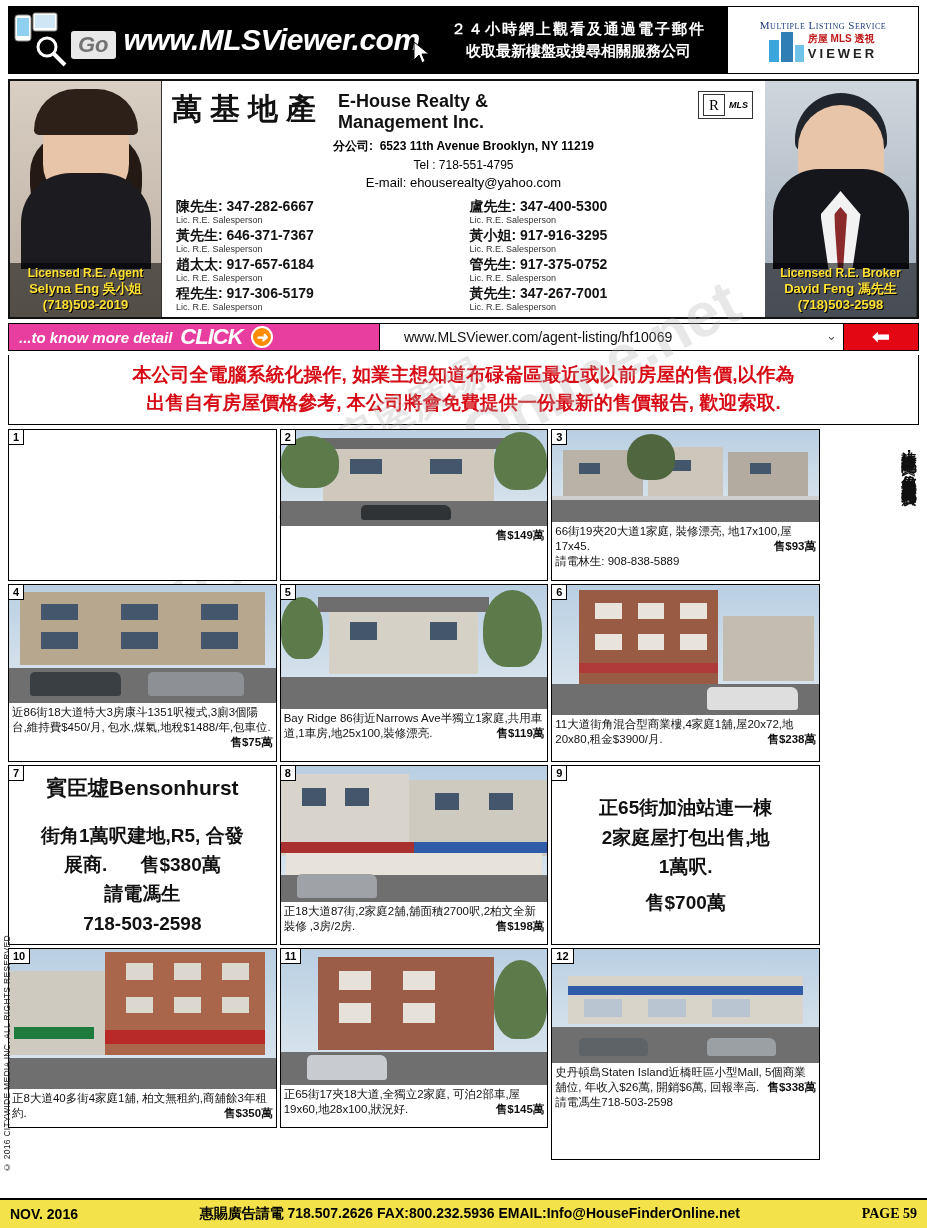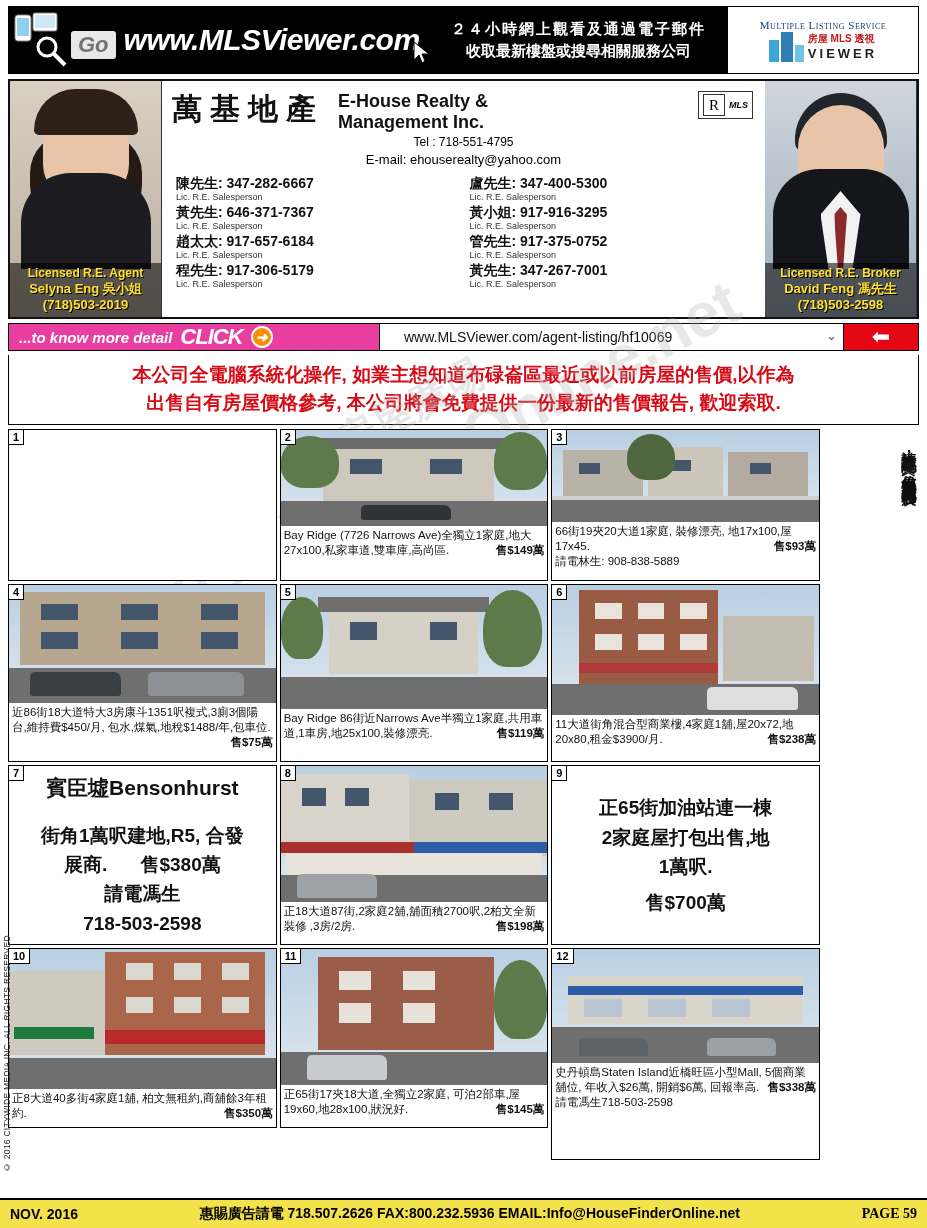--- a/index.html
+++ b/index.html
@@ -338,20 +338,24 @@
         <span class="firm-en">
           <span>E-House Realty &amp;</span><br>
           <span>Management Inc.</span>
         </span>
       </div>
       <div class="realtor-mark">
         <span class="r-box">R</span>
         <span class="mls-small">MLS</span>
       </div>
 
+      <div class="addr-line">
+        <span class="lbl">分公司:</span>
+        &nbsp;<span>6523 11th Avenue  Brooklyn, NY 11219</span>
+      </div>
       <div class="tel-line">Tel : 718-551-4795</div>
       <div class="email-line">E-mail: ehouserealty@yahoo.com</div>
 
       <div class="contacts">
         <div class="c-item">
           <div class="c-name">陳先生: 347-282-6667</div>
           <div class="c-lic">Lic. R.E. Salesperson</div>
         </div>
         <div class="c-item">
           <div class="c-name">盧先生: 347-400-5300</div>
@@ -434,21 +438,20 @@
         <div class="house" style="left:16%;top:14%;width:64%;height:62%;background:#cfc8bd;"></div>
         <div class="roof" style="left:12%;top:8%;width:72%;height:12%;background:#6a6a6a;"></div>
         <div class="win" style="left:26%;top:30%;width:12%;height:16%;"></div>
         <div class="win" style="left:56%;top:30%;width:12%;height:16%;"></div>
         <div class="tree" style="left:0;top:6%;width:22%;height:54%;"></div>
         <div class="tree" style="right:0;top:2%;width:20%;height:60%;"></div>
         <div class="ground"></div>
         <div class="car" style="left:30%;bottom:6%;width:34%;height:16%;"></div>
       </div>
       <div class="desc">
-        <span>Bay Ridge (7726 Narrows Ave)全獨立1家庭,地大27x100,私家車道,雙車庫,高尚區.</span>
         <span class="price">售$149萬</span>
       </div>
     </div>
 
     <div class="cell" style="height:152px;">
       <span class="num">3</span>
       <div class="photo" style="height:92px;">
         <div class="sky"></div>
         <div class="house" style="left:4%;top:22%;width:30%;height:54%;background:#b9b2a6;"></div>
         <div class="house" style="left:36%;top:18%;width:28%;height:58%;background:#cdc6ba;"></div>

